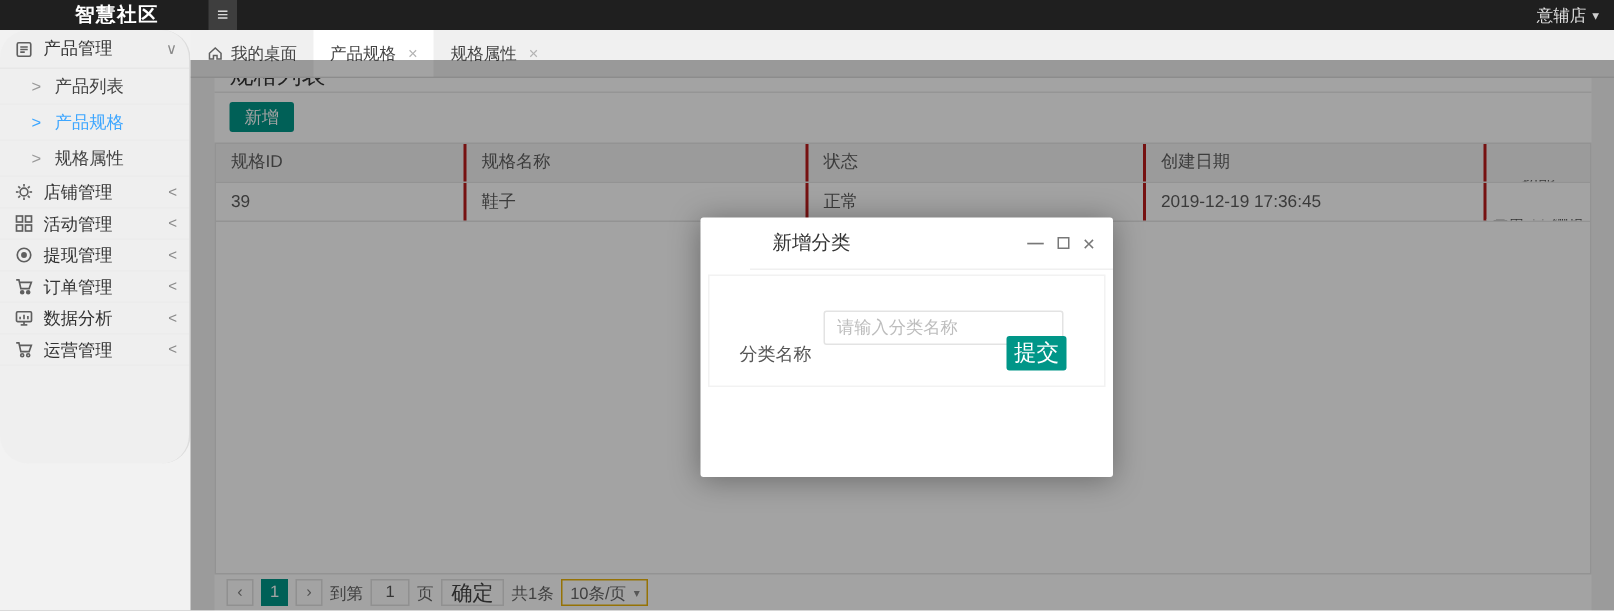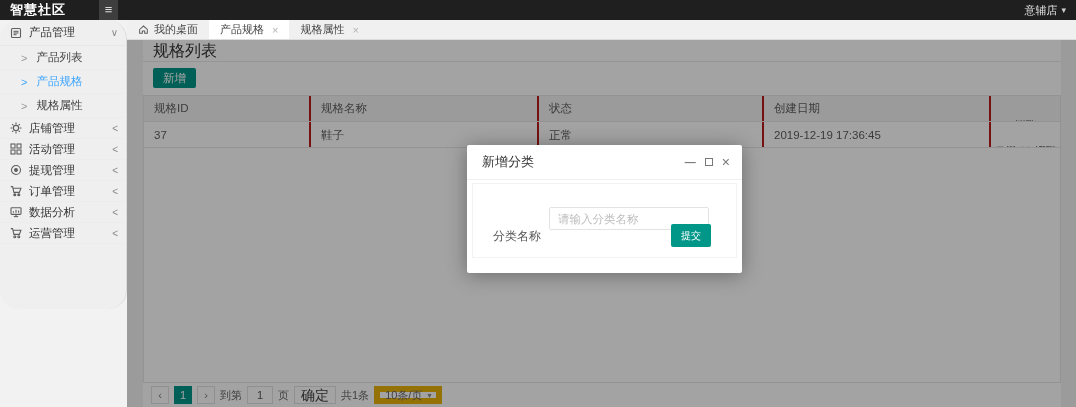--- a/index.html
+++ b/index.html
@@ -3,21 +3,21 @@
 <meta charset="utf-8">
 <style>
   * { margin:0; padding:0; box-sizing:border-box; }
   html,body { width:1076px; height:407px; }
   .page { position:relative; width:1076px; height:407px; overflow:hidden;
           font-family:"Liberation Sans", sans-serif; background:#f2f2f2; font-size:12px; color:#333; }
 
   
   .topbar { position:absolute; left:0; top:0; width:1076px; height:20px; background:#1f1f1f;
             display:flex; align-items:center; z-index:20; }
-  .brand { color:#fff; font-weight:bold; font-size:13px; padding-left:10px; width:99px; letter-spacing:1px; }
+  .brand { color:#fff; font-weight:bold; font-size:13px; padding-left:10px; width:99px; letter-spacing:1px;margin-left:40px; }
   .hamburger { width:19px; height:20px; background:#3e3e3e; color:#d9d9d9; font-size:13px; line-height:20px;
                text-align:center; cursor:pointer; }
   .topbar-right { margin-left:auto; color:#e3e3e3; font-size:11px; padding-right:10px;
                   display:flex; align-items:center; gap:4px; cursor:pointer; }
   .topbar-right .caret { font-size:9px; color:#cfcfcf; }
 
   
   .sidebar { position:absolute; left:0; top:20px; width:127px; height:289px; background:#efefef;
              border-right:1px solid #dcdcdc; z-index:10;border-radius:19px; }
   .side-item { display:flex; align-items:center; height:26px; padding:0 8px 0 10px; cursor:pointer;
@@ -25,21 +25,21 @@
   .side-item .ic { width:12px; height:12px; margin-right:7px; flex:0 0 12px; display:inline-block; }
   .side-item .ic svg { display:block; }
   .side-item .chev { margin-left:auto; color:#8a8a8a; font-size:10px; }
   .side-item.plain { height:21px; border-bottom:1px solid #ececec; }
   .sub-item { display:flex; align-items:center; height:24px; padding-left:21px; font-size:11.5px;
               color:#424242; cursor:pointer; border-bottom:1px solid #ececec; }
   .sub-item .arrow { color:#9a9a9a; font-size:11px; margin-right:9px; }
   .sub-item.active, .sub-item.active .arrow { color:#3da6ff; }
 
   
-  .tabbar { position:absolute; left:127px; top:20px; width:949px; height:20px; background:#f0f0f0;
+  .tabbar { position:absolute; left:127px; top:20px; width:949px; height:32px; background:#f0f0f0;
             border-bottom:1px solid #dcdcdc; display:flex; align-items:stretch; z-index:10; }
   .tab { display:flex; align-items:center; padding:0 11px; font-size:11px; color:#444; cursor:pointer; gap:5px; }
   .tab.active { background:#fff; }
   .tab .close { color:#b3b3b3; font-size:11px; margin-left:3px; }
   .tab .home-ic { width:11px; height:11px; display:inline-block; }
 
   
   .content { position:absolute; left:127px; top:40px; width:949px; height:367px; background:#f2f2f2; z-index:1; }
   .card { position:absolute; left:16px; top:0; width:918px; height:367px; background:#fff; }
   .card-header { height:22px; line-height:22px; padding-left:10px; font-size:16px; color:#333;
@@ -62,45 +62,45 @@
   
   .pager { position:absolute; left:8px; top:345px; height:20px; display:flex; align-items:center;
            gap:5px; font-size:11px; color:#666; }
   .pg-box { min-width:18px; height:18px; line-height:16px; padding:0 4px; text-align:center;
             border:1px solid #e2e2e2; background:#fff; color:#808080; cursor:pointer; }
   .pg-box.cur { background:#009688; border-color:#009688; color:#fff; cursor:default; }
   .pg-input { width:26px; height:18px; border:1px solid #e2e2e2; text-align:center; font-size:11px;
               color:#555; font-family:inherit; background:#fff; }
   .pg-confirm { height:18px; padding:0 6px; border:1px solid #e2e2e2; background:#fff; color:#444;
                 font-size:14px; cursor:pointer; font-family:inherit; }
-  .pg-select { height:18px; border:6px solid #eab308; background:#fff; color:#666; padding:0 5px;
+  .pg-select { height:18px; border:1px solid #eab308; background:#fff; color:#666; padding:0 5px;
                display:flex; align-items:center; gap:5px; cursor:pointer; }
   .pg-select .caret { font-size:8px; color:#888; }
 
   
   .overlay { position:absolute; left:127px; top:40px; width:949px; height:367px;
              background:rgba(0,0,0,0.36); z-index:30; }
-  .modal { position:absolute; left:467px; top:145px; width:275px; height:128px; background:#fff;
-           border-radius:2px; box-shadow:0 2px 20px rgba(0,0,0,0.35); z-index:40; }
+  .modal { position:absolute; left:467px; top:145px; width:275px; height:173px; background:#fff;
+           border-radius:2px; box-shadow:0 2px 20px rgba(0,0,0,0.35); z-index:40;padding-left:33px; }
   .modal-title { height:35px; display:flex; align-items:center; padding:0 12px 0 15px;
                  border-bottom:1px solid #f0f0f0; font-size:13px; color:#333; }
   .modal-ctrls { margin-left:auto; display:flex; align-items:center; gap:9px; color:#787878; }
   .mc { cursor:pointer; font-size:12px; line-height:12px; }
   .mc.minimize { font-weight:bold; font-size:11px; }
   .mc.maximize { width:8px; height:8px; border:1.5px solid #787878; display:inline-block; }
   .mc.close { font-size:14px; }
   .modal-panel { position:absolute; left:5px; top:38px; width:265px; height:75px;
                  border:1px solid #f2f2f2; background:#fff; }
   .form-row { display:flex; align-items:center; margin:8px 0 0 6px; }
   .form-label { width:62px; text-align:right; margin-right:8px; font-size:12px; color:#565656;margin-top:36px; }
   .form-input { width:160px; height:23px; border:1px solid #e3e3e3; border-radius:2px; padding:0 8px;
                 font-size:11.5px; color:#333; font-family:inherit; }
   .form-input::placeholder { color:#bdbdbd; }
   .btn-submit { position:absolute; left:198px; top:40px; width:40px; height:23px; background:#009688;
-                color:#fff; border:none; border-radius:2px; font-size:10px; cursor:pointer;
+                color:#fff; border:none; border-radius:2px; font-size:15px; cursor:pointer;
                 font-family:inherit; }
   svg { stroke:#5f5f5f; fill:none; stroke-width:1.1; }
 </style>
 </head>
 <body>
 
 <div class="page">
 
   <div class="topbar">
     <div class="brand">智慧社区</div>
@@ -240,21 +240,21 @@
 
       <div class="tablewrap">
         <div class="trow head">
           <div class="tcell">规格ID</div>
           <div class="tcell">规格名称</div>
           <div class="tcell">状态</div>
           <div class="tcell">创建日期</div>
           <div class="tcell center">功能</div>
         </div>
         <div class="trow body">
-          <div class="tcell">37</div>
+          <div class="tcell">39</div>
           <div class="tcell">鞋子</div>
           <div class="tcell">正常</div>
           <div class="tcell">2019-12-19 17:36:45</div>
           <div class="tcell center">
             <button class="mini-btn">禁用</button>
             <button class="mini-btn">编辑</button>
           </div>
         </div>
       </div>
 

